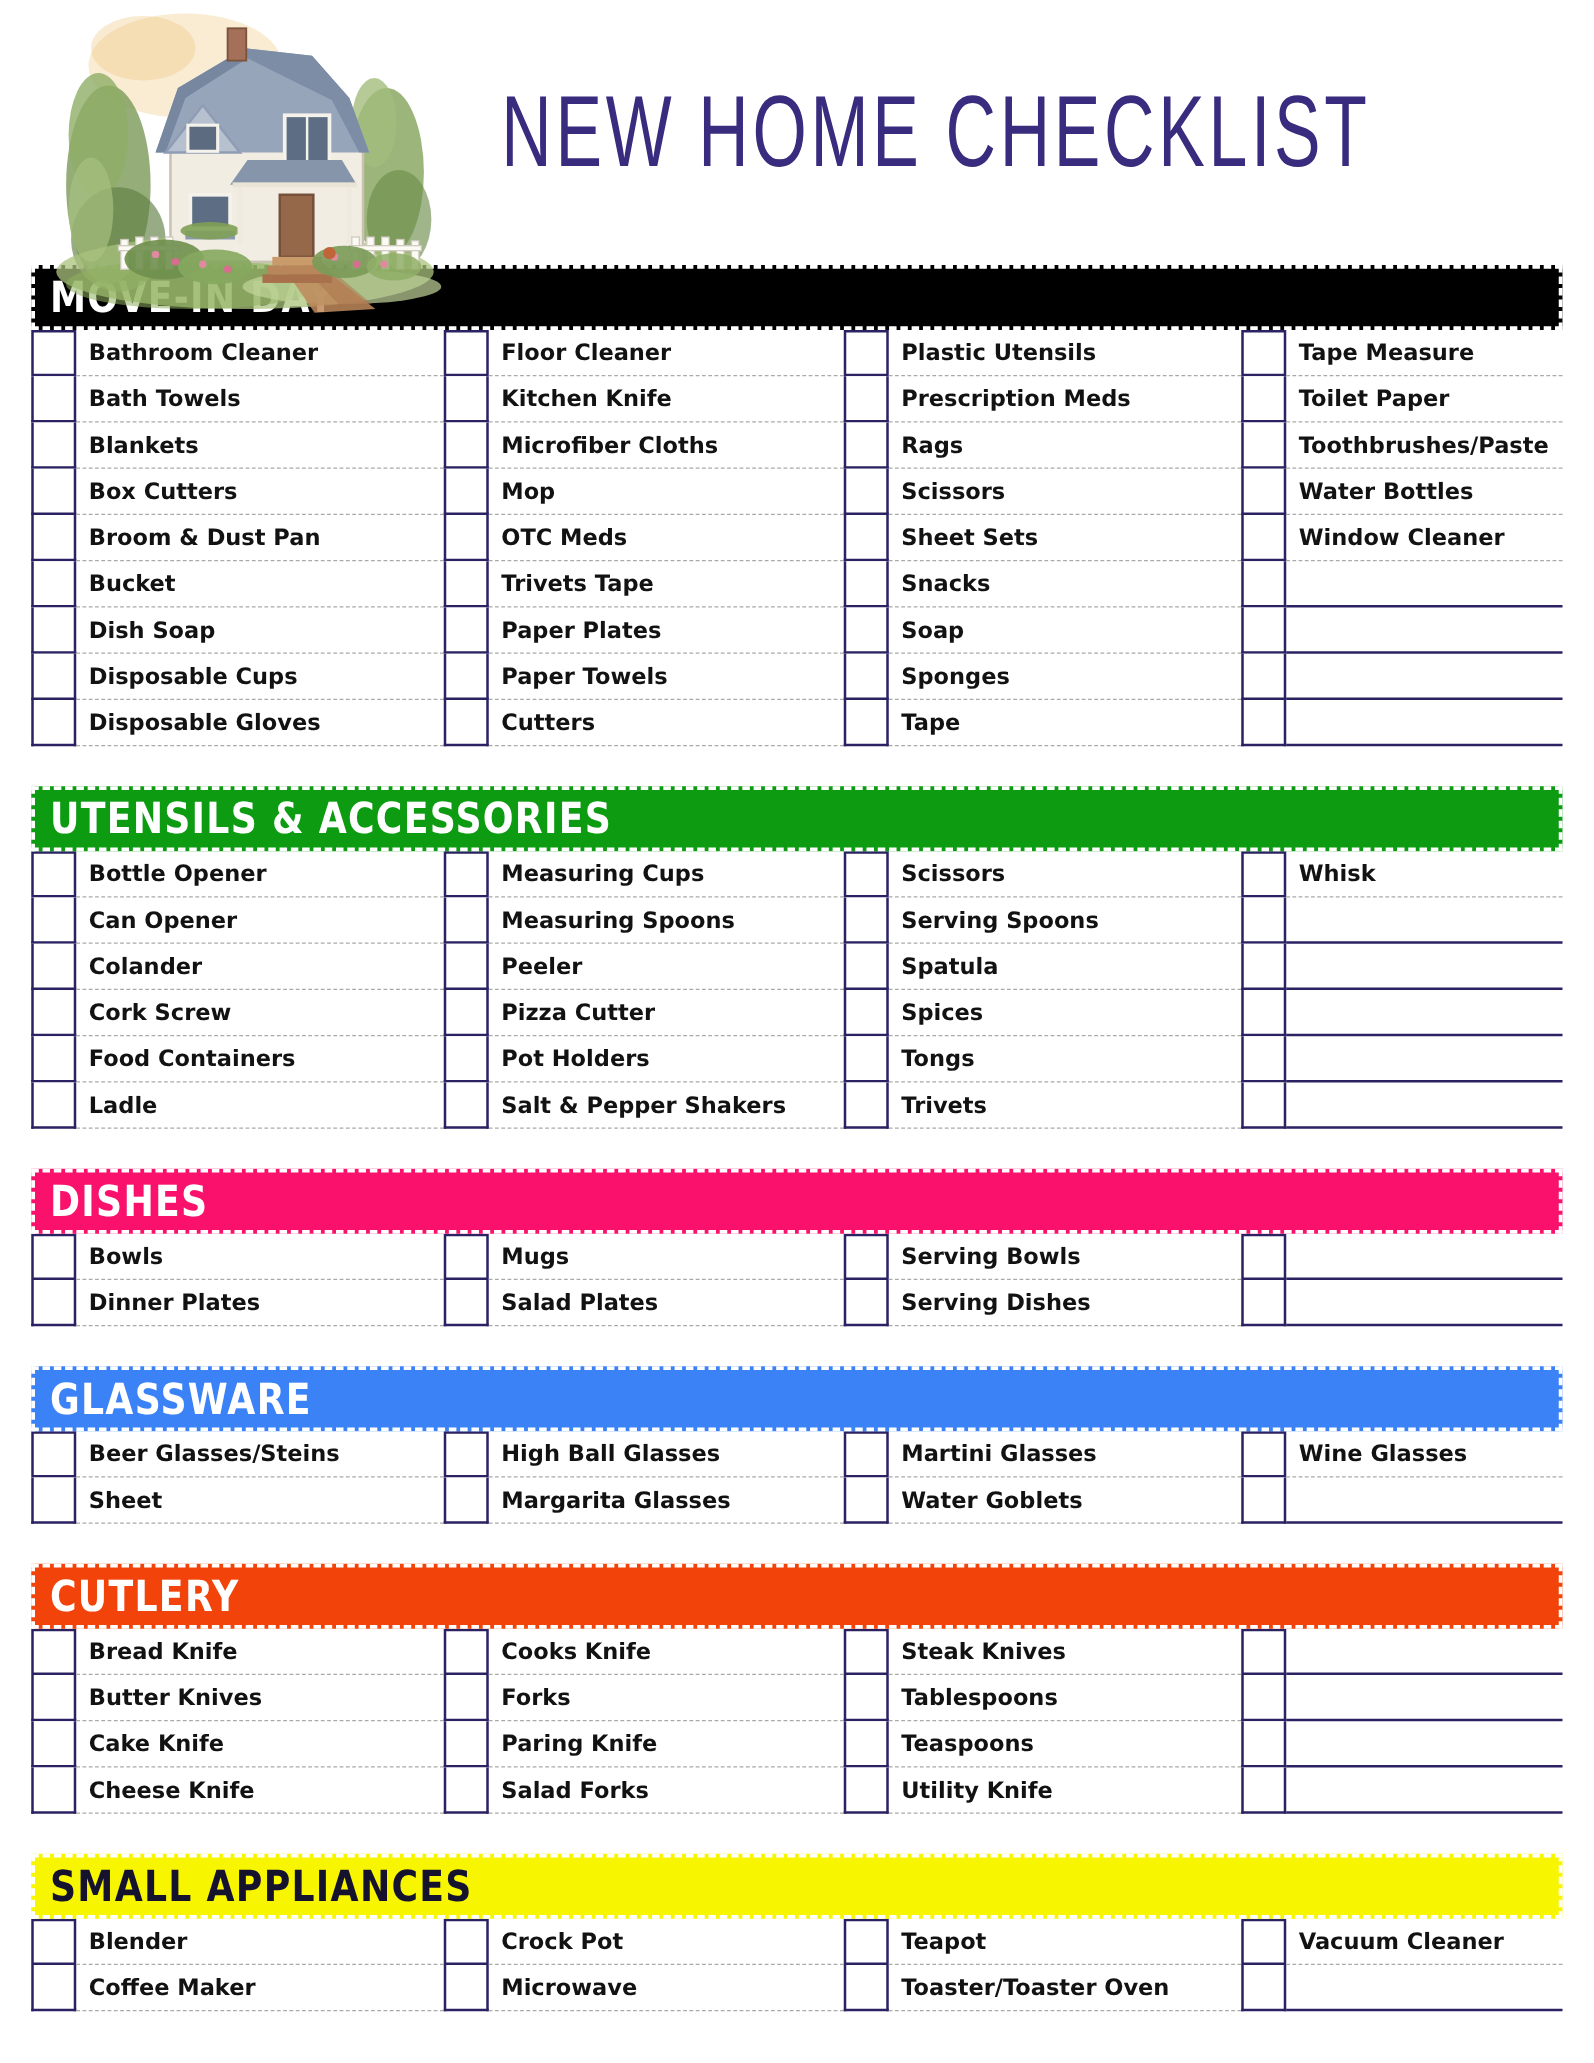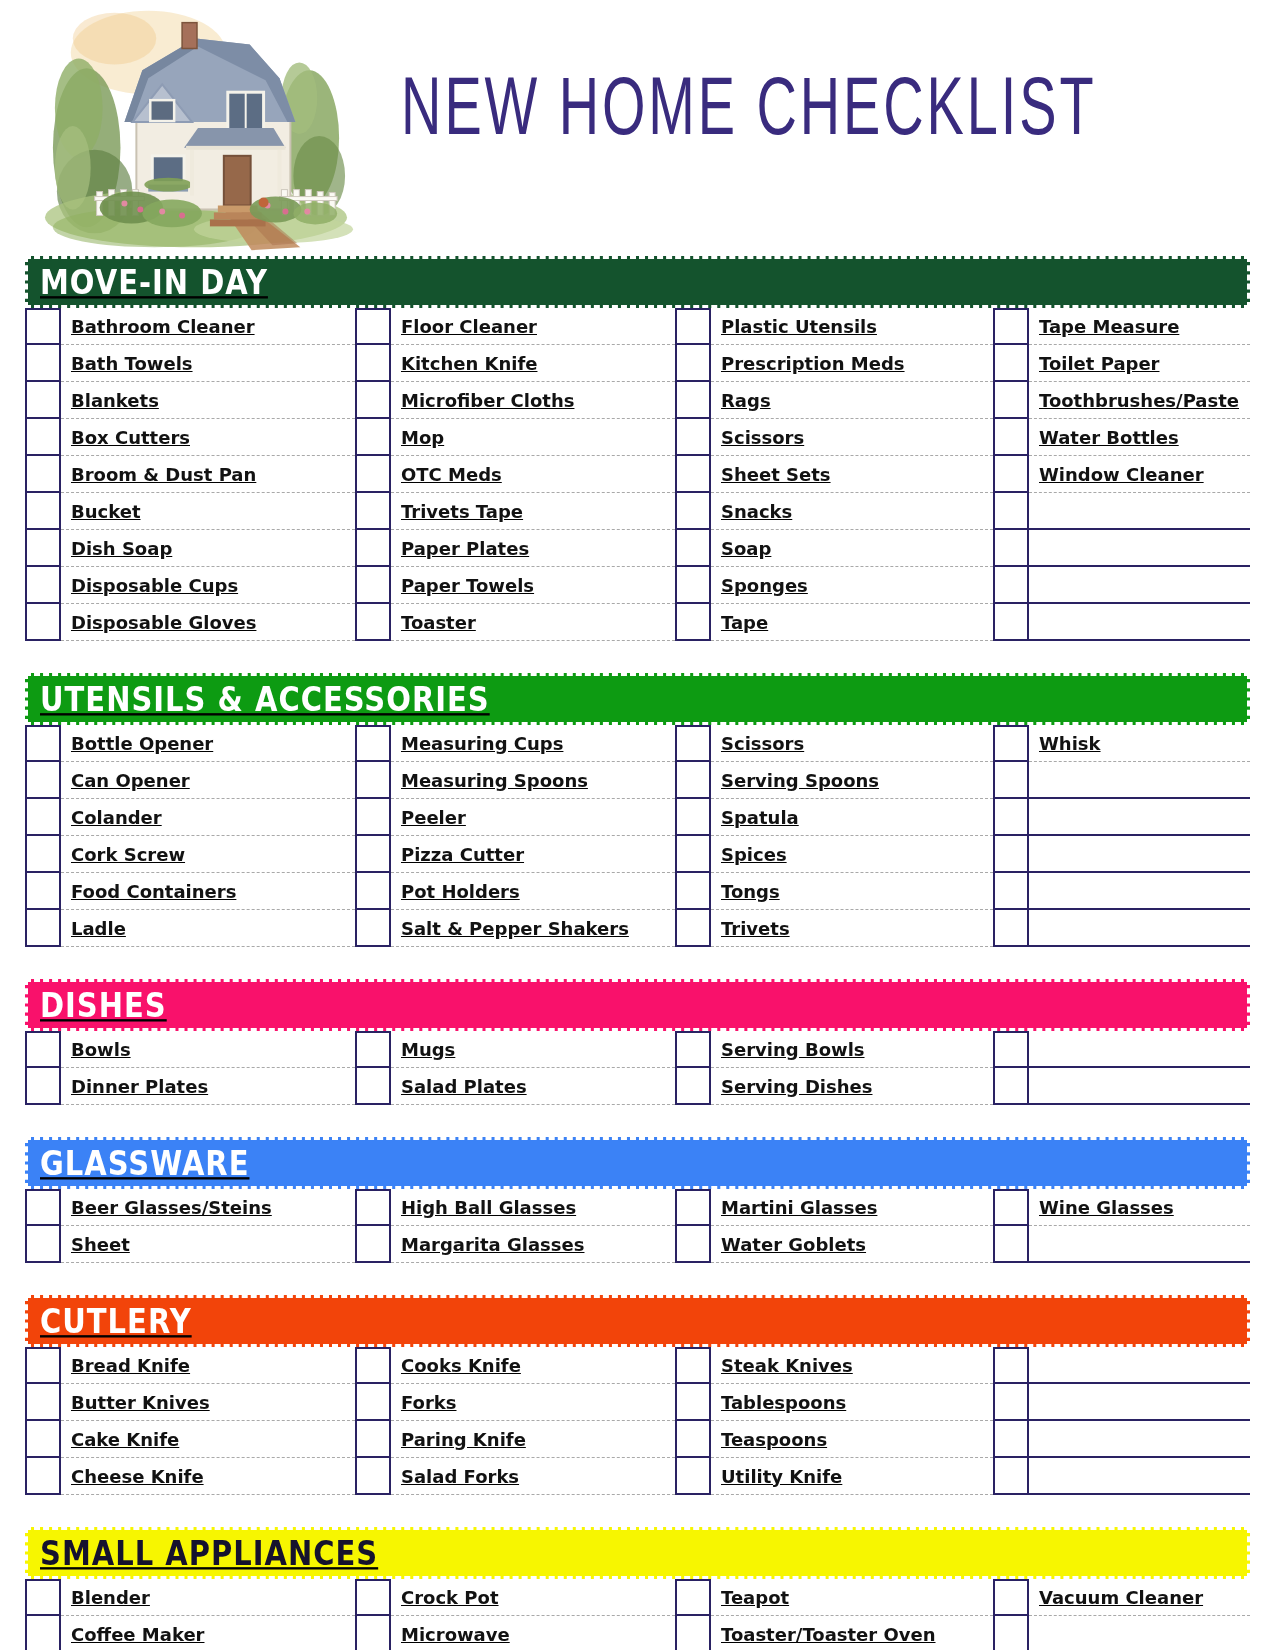--- a/index.html
+++ b/index.html
@@ -1,21 +1,20 @@
 <!DOCTYPE html>
 <html><head>
 <meta charset="utf-8">
 <style>
   * { margin:0; padding:0; box-sizing:border-box; }
   body { background:#ffffff; }
   .page {
     width:1275px; height:1650px; background:#ffffff;
     padding:0 25px; position:relative; overflow:hidden;
     font-family:"Liberation Sans", sans-serif;
-    text-decoration:underline;
   }
   
   .header { height:212px; position:relative; }
   .house {
     position:absolute; left:12px; top:0; width:318px; height:252px;
     z-index:3; pointer-events:none;
   }
   .title-wrap {
     position:absolute; left:340px; right:118px; top:0; height:212px;
     display:flex; align-items:center; justify-content:center;
@@ -145,21 +144,21 @@
         <circle cx="228" cy="203" r="5" fill="#c0653a"></circle>
       </svg>
     </div>
     <div class="title-wrap">
       <h1 class="title">NEW HOME CHECKLIST</h1>
     </div>
   </div>
 
   <main id="sections">
       <section class="section">
-        <div class="bar" style="background: #14532d; margin-top: 44px;">
+        <div class="bar" style="background: #000000;">
           <span class="bar-text">Move-In Day</span>
         </div>
         <div class="rows">
           <div class="cb first"></div>
           <div class="lbl">Bathroom Cleaner</div>
           <div class="cb first"></div>
           <div class="lbl">Floor Cleaner</div>
           <div class="cb first"></div>
           <div class="lbl">Plastic Utensils</div>
           <div class="cb first"></div>
@@ -216,21 +215,21 @@
           <div class="lbl">Disposable Cups</div>
           <div class="cb"></div>
           <div class="lbl">Paper Towels</div>
           <div class="cb"></div>
           <div class="lbl">Sponges</div>
           <div class="cb"></div>
           <div class="lbl blank"></div>
           <div class="cb"></div>
           <div class="lbl">Disposable Gloves</div>
           <div class="cb"></div>
-          <div class="lbl">Toaster</div>
+          <div class="lbl">Cutters</div>
           <div class="cb"></div>
           <div class="lbl">Tape</div>
           <div class="cb"></div>
           <div class="lbl blank"></div>
         </div>
       </section>
       <section class="section">
         <div class="bar" style="background: rgb(13, 155, 18);">
           <span class="bar-text">Utensils &amp; Accessories</span>
         </div>

